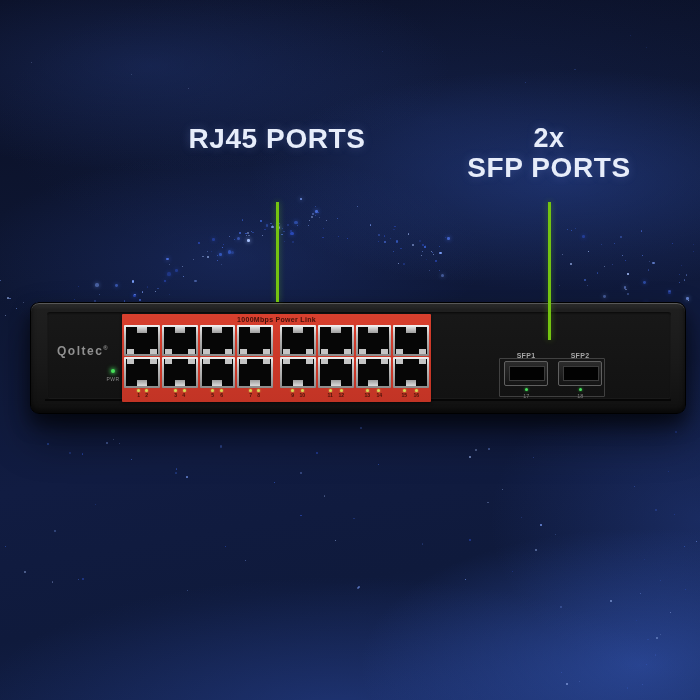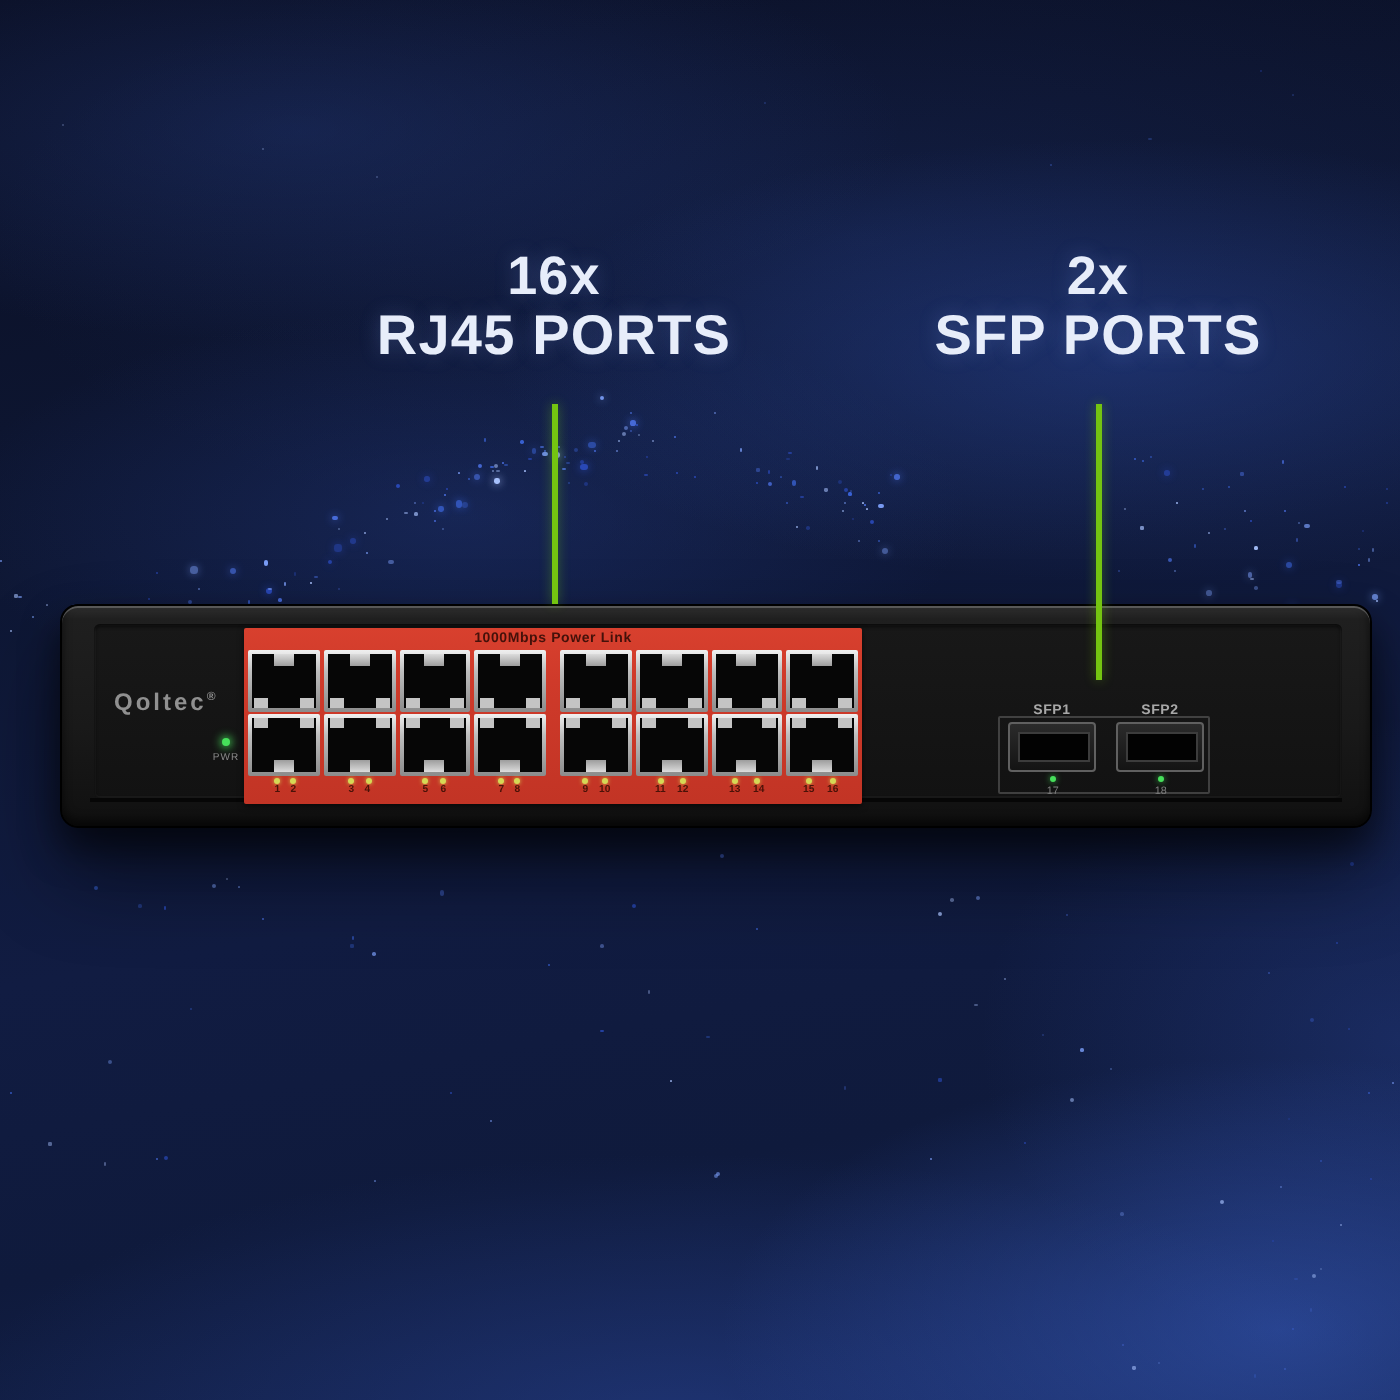--- a/index.html
+++ b/index.html
@@ -369,21 +369,20 @@
       <span class="particle" style="left: 629.61px; top: 34.7871px; width: 0.916758px; height: 0.916758px; background: rgb(43, 75, 189); opacity: 0.393506;"></span>
       <span class="particle" style="left: 131.387px; top: 74.2868px; width: 0.990347px; height: 0.990347px; background: rgb(169, 195, 255); opacity: 0.352269;"></span>
       <span class="particle" style="left: 646.252px; top: 47.4601px; width: 0.851113px; height: 0.851113px; background: rgb(74, 111, 224); opacity: 0.259605;"></span>
       <span class="particle" style="left: 524.678px; top: 81.6891px; width: 1.19015px; height: 1.19015px; background: rgb(74, 111, 224); opacity: 0.413275;"></span>
       <span class="particle" style="left: 30.6766px; top: 61.5998px; width: 1.68185px; height: 1.68185px; background: rgb(169, 195, 255); opacity: 0.308046;"></span>
       <span class="particle" style="left: 574.499px; top: 68.7176px; width: 1.42989px; height: 1.42989px; background: rgb(74, 111, 224); opacity: 0.287748;"></span>
       <span class="particle" style="left: 187.99px; top: 87.7057px; width: 0.737792px; height: 0.737792px; background: rgb(169, 195, 255); opacity: 0.267619;"></span>
     </div>
 
   <div class="callout" style="left:117px;top:124px;">
-    <div class="count">16x</div>
     <div class="label">RJ45 PORTS</div>
   </div>
 
   <div class="callout" style="left:389px;top:124px;">
     <div class="count">2x</div>
     <div class="label">SFP PORTS</div>
   </div>
   <div class="callout-line" style="left:276px;top:202px;height:100px;"></div>
   <div class="callout-line" style="left:548px;top:202px;height:138px;"></div>
 

